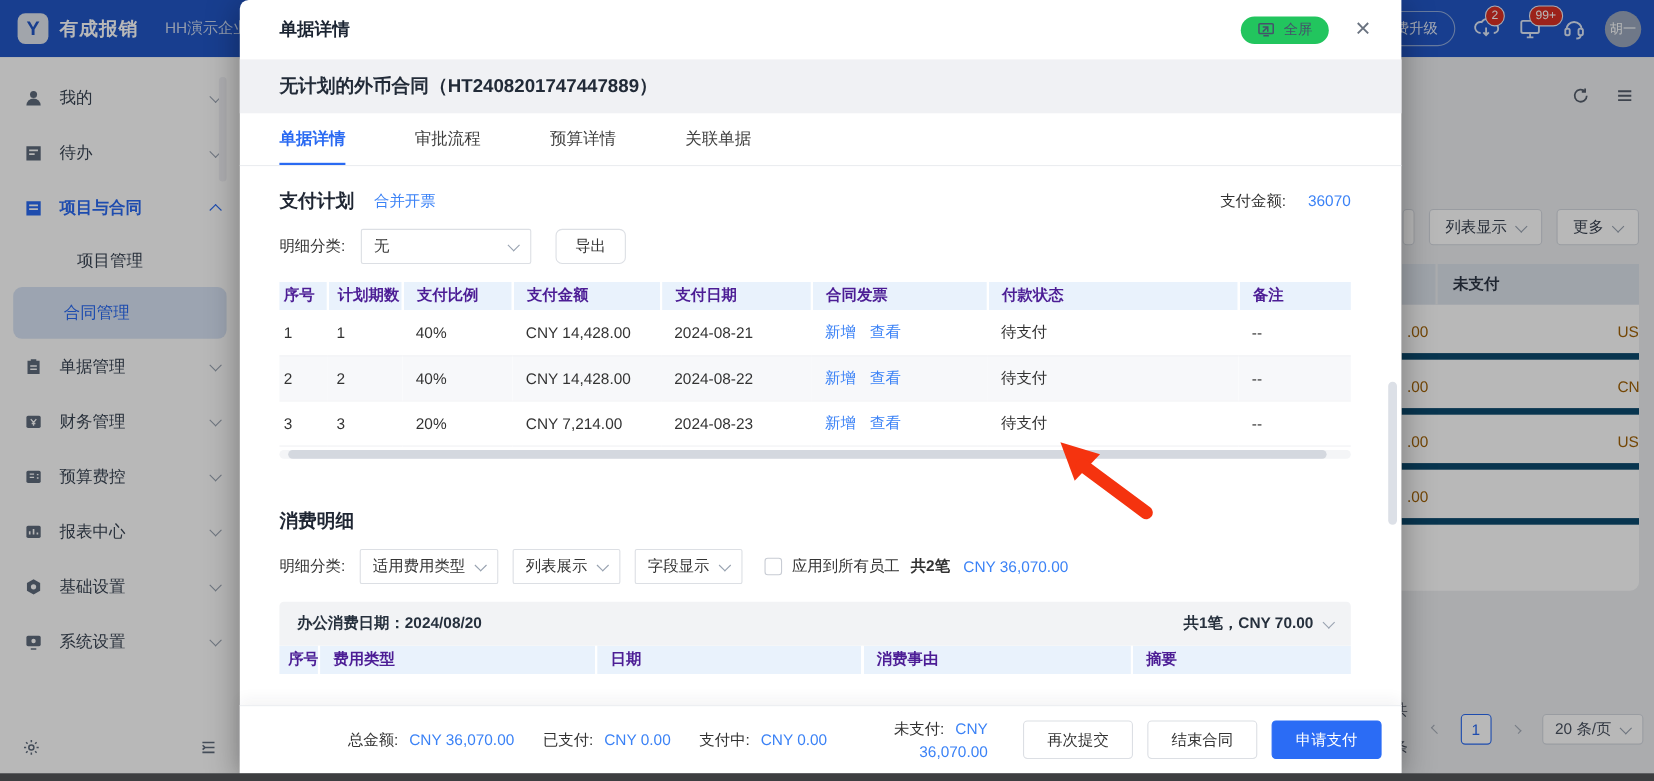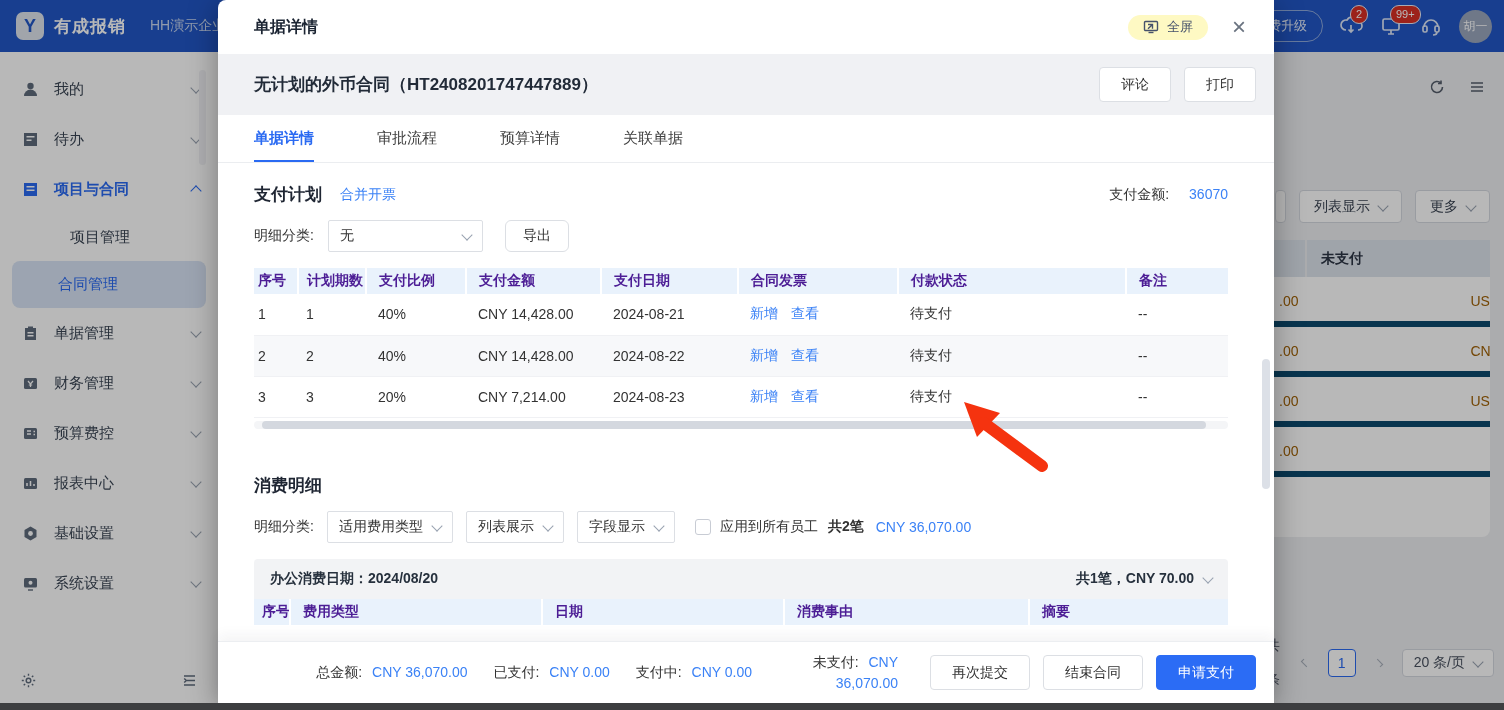--- a/index.html
+++ b/index.html
@@ -71,21 +71,21 @@
 
   
   .mask{ position:absolute; inset:0; background:rgba(0,0,0,0.28); z-index:10;}
   .bottom-strip{ position:absolute; left:0; right:0; bottom:0; height:7px; background:#3d3e40; z-index:50;}
 
   
   .modal{ position:absolute; left:218px; top:0; width:1056px; height:703px; background:#fff; z-index:20;
           border-radius:8px 0 0 0; box-shadow:0 6px 30px rgba(0,0,0,.35); display:flex; flex-direction:column;}
   .modal-head{ height:54px; flex:none; display:flex; align-items:center; padding:0 18px 0 36px;}
   .modal-title{ font-size:16px; font-weight:bold; color:#1c2533;}
-  .fullscreen-btn{ margin-left:auto; background:#fef9c3; border-radius:16px; height:25px; display:flex;
+  .fullscreen-btn{ margin-left:auto; background:#22c55e; border-radius:16px; height:25px; display:flex;
                    align-items:center; gap:8px; padding:0 15px; color:#46526b; font-size:13px;}
   .fullscreen-btn svg{ width:16px; height:16px;}
   .close-x{ margin-left:24px; margin-right:10px; font-size:24px; color:#6a7380; line-height:1; cursor:default;}
 
   .doc-head{ background:#f0f1f4; padding:13px 18px 13px 36px; display:flex; align-items:center; flex:none;}
   .doc-title{ font-size:17px; font-weight:bold; color:#222b38;}
   .doc-actions{ margin-left:auto; display:flex; gap:13px;}
   .btn{ height:35px; padding:0 21px; background:#fff; border:1px solid #dcdfe4; border-radius:4px;
         font-size:14px; color:#333; display:flex; align-items:center; white-space:nowrap;}
   .btn.primary{ background:#2b6cf5; border-color:#2b6cf5; color:#fff;}
@@ -361,24 +361,20 @@
             <path d="M9.5 5.5 5 9.8M5 5.5h4.5v4.3" fill="none"></path>
             <path d="M5.5 13.5h5"></path>
           </svg>
         <span>全屏</span>
       </div>
       <div class="close-x">×</div>
     </div>
 
     <div class="doc-head">
       <div class="doc-title">无计划的外币合同（HT2408201747447889）</div>
-      <div class="doc-actions">
-        <div class="btn">评论</div>
-        <div class="btn">打印</div>
-      </div>
     </div>
 
     <div class="tabs">
       <div class="tab active">单据详情</div>
       <div class="tab">审批流程</div>
       <div class="tab">预算详情</div>
       <div class="tab">关联单据</div>
     </div>
 
     <div class="content">

